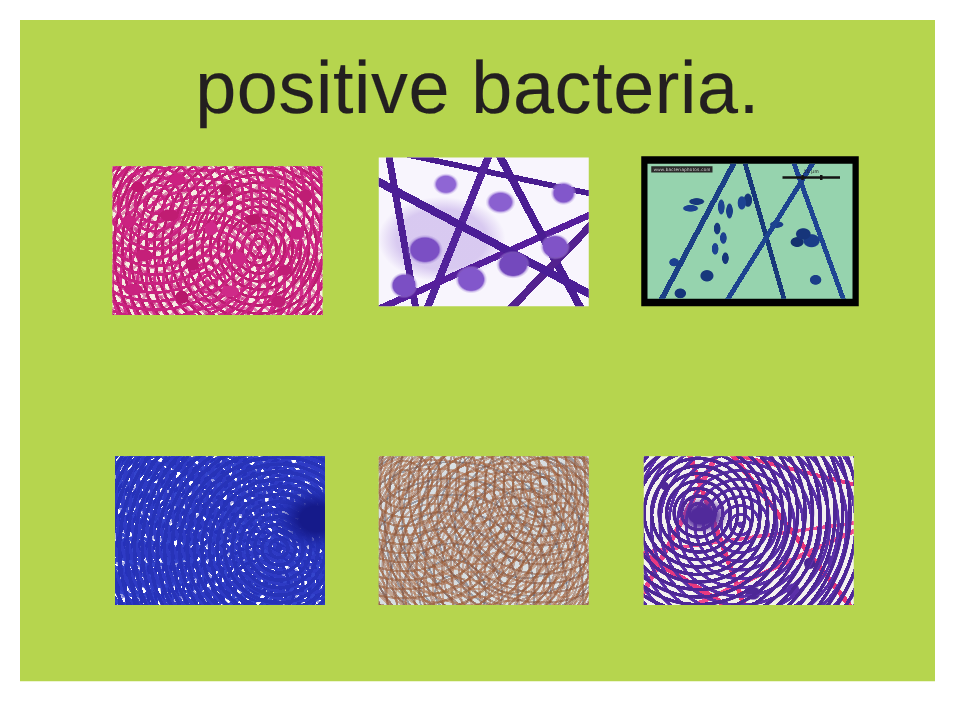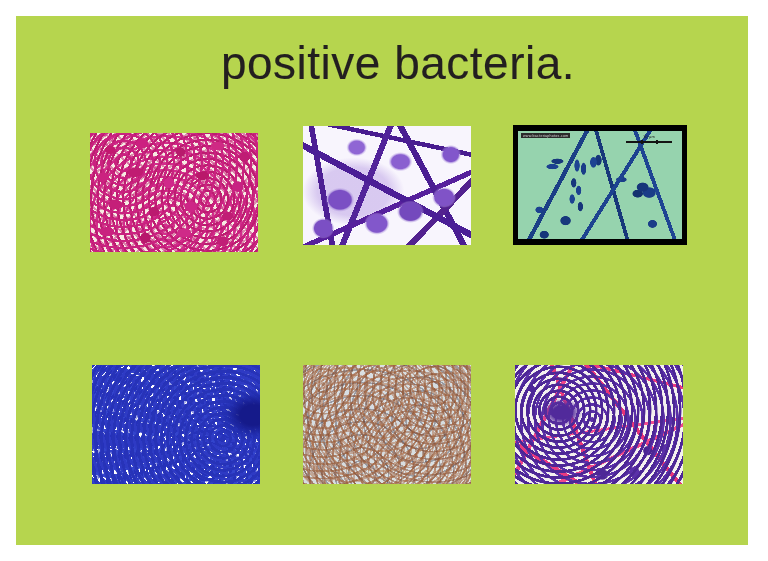--- a/index.html
+++ b/index.html
@@ -28,26 +28,26 @@
     left: 16px;
     top: 16px;
     width: 732px;
     height: 529px;
     background: #b6d54e;
     overflow: hidden;
   }
 
   .slide-title {
     position: absolute;
-    left: 16px;
+    left: 0;
     top: 22px;
     width: 732px;
     text-align: center;
     font-family: "Liberation Sans", sans-serif;
-    font-size: 46px;
+    font-size: 59px;
     font-weight: 300;
     letter-spacing: 0.5px;
     color: #231f20;
     line-height: 1.1;
     white-space: nowrap;
     -webkit-text-stroke: 0.1px #231f20;
   }
 
   .fig {
     position: absolute;

